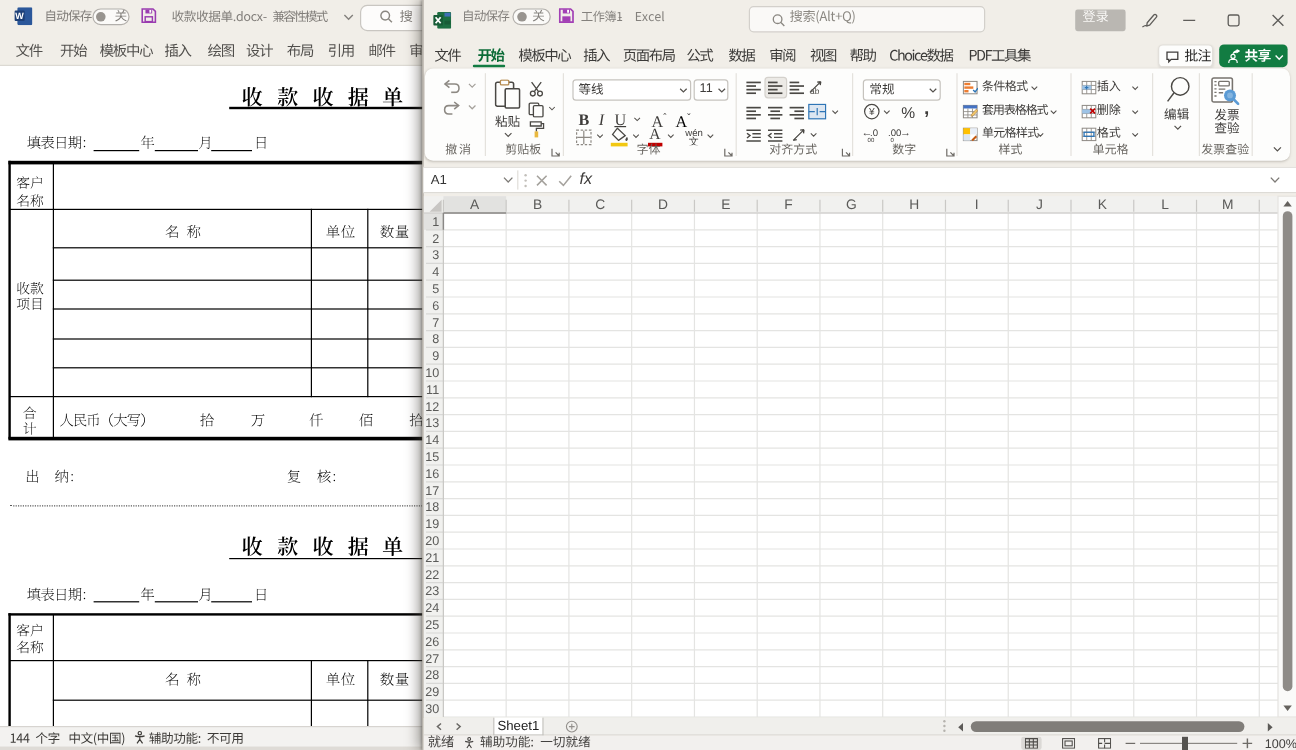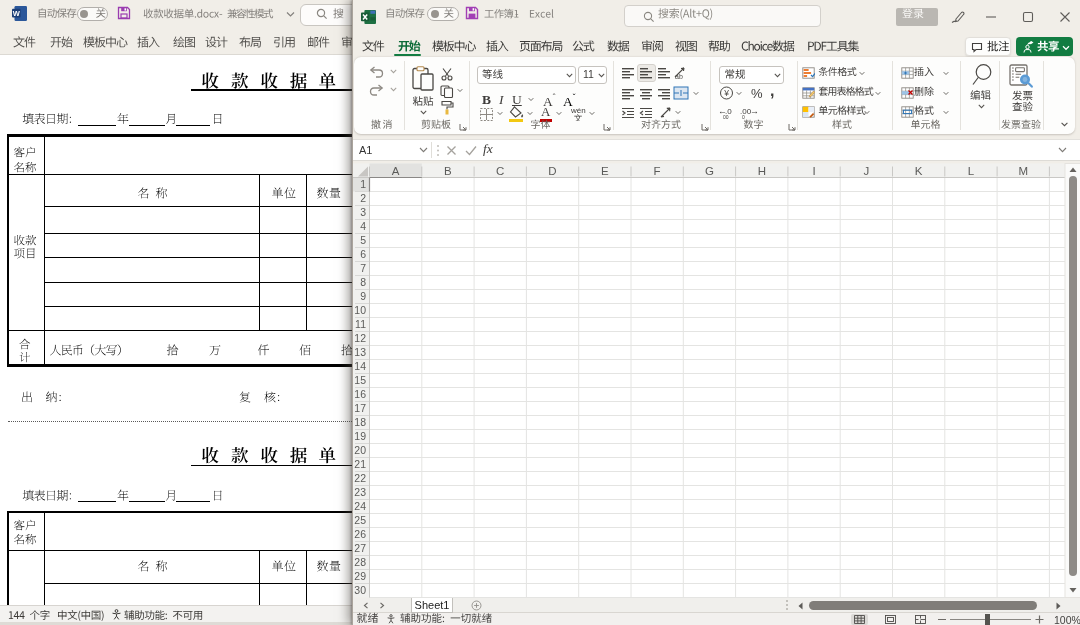--- a/index.html
+++ b/index.html
@@ -713,21 +713,21 @@
       <path d="M1 1 L4.5 4.7 L8 1" fill="none" stroke="#7e7b77" stroke-width="1.1"></path>
     </svg>
   <div class="abs" style="left:78px;top:142px;width:1px;height:16px;background:#e0ded9;"></div>
   <div class="abs" style="left:84px;top:145px;width:2px;height:2px;background:#c2bfba;border-radius:50%;box-shadow:0 4.5px 0 #c2bfba, 0 9px 0 #c2bfba;"></div>
   <svg class="abs" style="left:93px;top:144.5px" width="11" height="11" viewBox="0 0 11 11">
       <path d="M1.5 1.5 L9.5 9.5 M9.5 1.5 L1.5 9.5" stroke="#a5a29d" stroke-width="1.3"></path>
     </svg>
   <svg class="abs" style="left:112px;top:144.5px" width="12" height="11" viewBox="0 0 12 11">
       <path d="M1 6 L4.5 9.5 L11 1.5" fill="none" stroke="#a5a29d" stroke-width="1.3"></path>
     </svg>
-  <div class="abs" style="left:130px;top:141px;width:20px;height:18px;font-family:Liberation Serif, serif;font-style:italic;font-size:13.5px;color:#3e3c3a;">fx</div>
+  <div class="abs" style="left:130px;top:141px;width:20px;height:18px;font-family:Liberation Sans, sans-serif;font-style:italic;font-size:13.5px;color:#3e3c3a;">fx</div>
   <svg class="abs" style="left:705px;top:146.5px" width="9" height="7" viewBox="0 0 9 7">
       <path d="M1 1 L4.5 4.7 L8 1" fill="none" stroke="#7e7b77" stroke-width="1.1"></path>
     </svg>
 
   <svg class="abs" style="left:0;top:0" width="728" height="625" viewBox="0 0 728 625">
       <rect x="0" y="163.5" width="712" height="14.0" fill="#f1f1ef"></rect>
       <rect x="16.5" y="163.5" width="52.3" height="14.0" fill="#e2e2e0"></rect>
       <rect x="0" y="177.5" width="16.5" height="420.0" fill="#f1f1ef"></rect>
       <rect x="0" y="177.5" width="16.5" height="14.0" fill="#e2e2e0"></rect>
       <rect x="16.5" y="177.5" width="695.5" height="420.0" fill="#ffffff"></rect>

